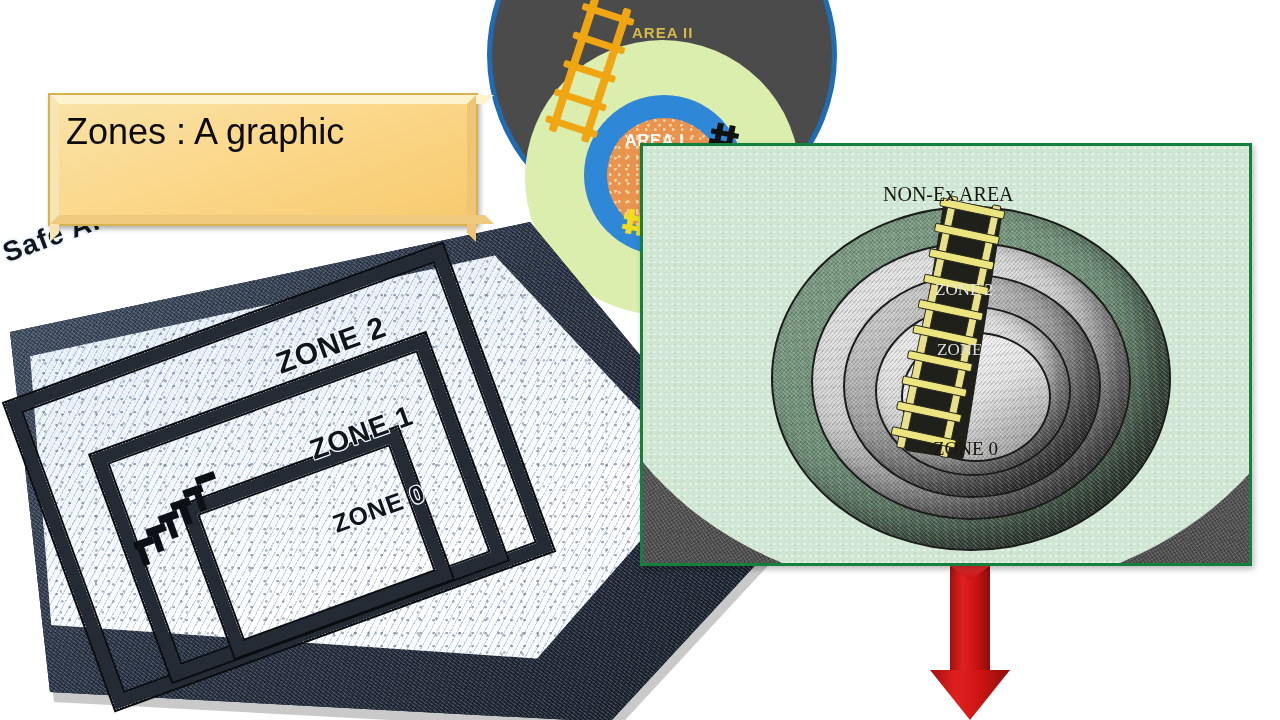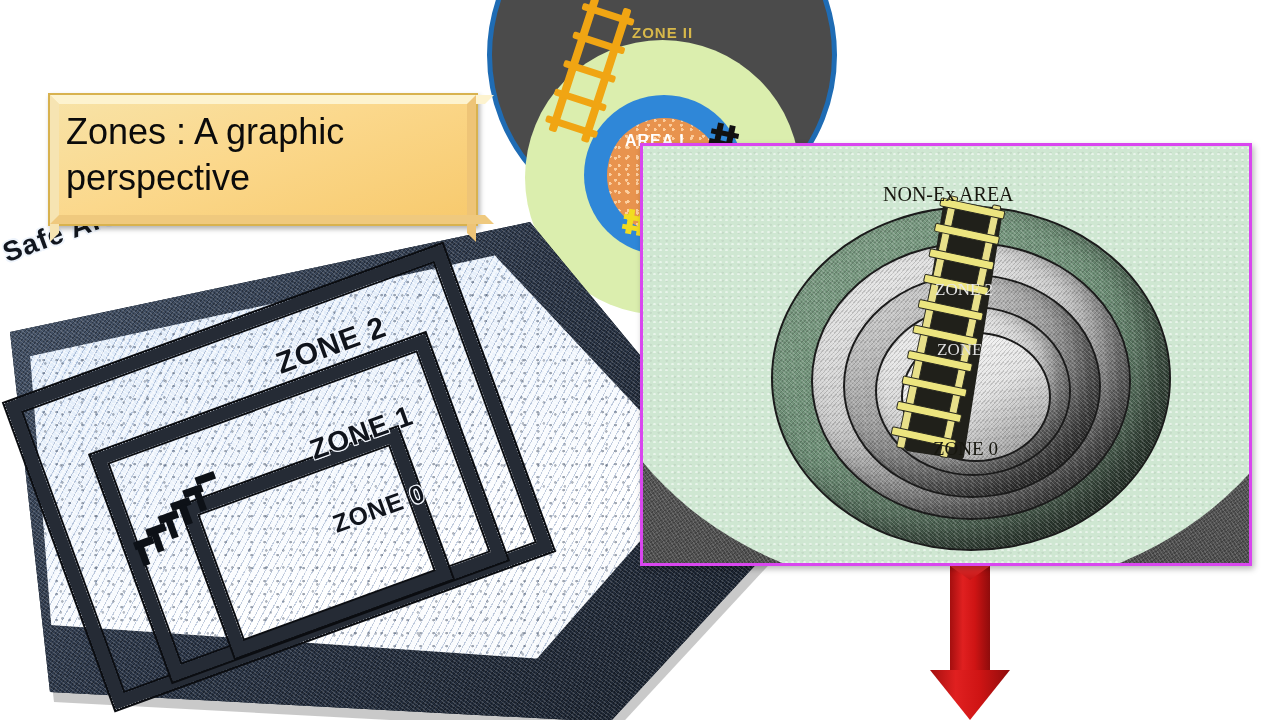--- a/index.html
+++ b/index.html
@@ -91,21 +91,21 @@
   #safeTxt{position:absolute;left:18px;top:16px;font-size:28px;font-weight:bold;
      font-family:"Liberation Sans",sans-serif;color:#11161f;letter-spacing:1px;white-space:nowrap;
      transform:rotate(-20deg);transform-origin:0 50%;
      text-shadow:1.5px 1.5px 0 #eef4fc, -1.5px -1.5px 0 #eef4fc, 1.5px -1.5px 0 #eef4fc, -1.5px 1.5px 0 #eef4fc;}
   
   #stair{position:absolute;left:140px;top:255px;width:130px;height:70px;transform:rotate(-20deg);}
   #stair i{position:absolute;background:#0d1117;}
 
   
   #rightPanel{position:absolute;left:640px;top:143px;width:612px;height:423px;z-index:5;
-     background:#cfe7d2;border:3px solid #d946ef;box-sizing:border-box;
+     background:#cfe7d2;border:3px solid #15803d;box-sizing:border-box;
      box-shadow:2px 3px 6px rgba(0,0,0,.28);overflow:hidden;}
   #rpDark{position:absolute;left:-3px;top:-3px;width:618px;height:429px;
      background:
        repeating-linear-gradient(55deg, rgba(255,255,255,.14) 0 1px, transparent 1px 3px),
        repeating-linear-gradient(-35deg, rgba(0,0,0,.22) 0 1px, transparent 1px 3px),
        linear-gradient(180deg,#6a6a6a,#4f4f4f);}
   #rpGreenMask{position:absolute;left:-62px;top:-150px;width:740px;height:600px;border-radius:50%;
      background:#cfe7d2;
      background-image:
        radial-gradient(circle at 25% 35%, rgba(255,255,255,.55) 1px, transparent 1.4px),
@@ -195,21 +195,21 @@
     <div id="tdLadder">
       <div class="rail l"></div>
         <div class="rail r"></div>
       <div class="rung" style="top:8px"></div>
       <div class="rung" style="top:38px"></div>
       <div class="rung" style="top:68px"></div>
       <div class="rung" style="top:98px"></div>
       <div class="rung" style="top:126px"></div>
     </div>
 
-    <div class="tdLabel" id="tdZ2">ZONE II</div>
+    <div class="tdLabel" id="tdZ2">AREA II</div>
     <div class="tdLabel" id="tdZ1">AREA I</div>
 
     <div id="tdHash">
       <i class="v v1"></i>
         <i class="v v2"></i>
         <i class="h h1"></i>
         <i class="h h2"></i>
     </div>
     <div id="tdHash2">
       <i class="v v1"></i>
@@ -298,17 +298,16 @@
     <div class="rpLabel" id="rpZ0">ZONE 0</div>
   </div>
 
   <div id="titleBox">
     <div id="titleBevelTop"></div>
     <div id="titleBevelLeft"></div>
     <div id="titleBevelRight"></div>
     <div id="titleBevelBot"></div>
     <div id="titleText">
       <span>Zones : A graphic</span><br>
-      <span>perspective</span>
     </div>
   </div>
 
 </div>
 
 </body></html>

